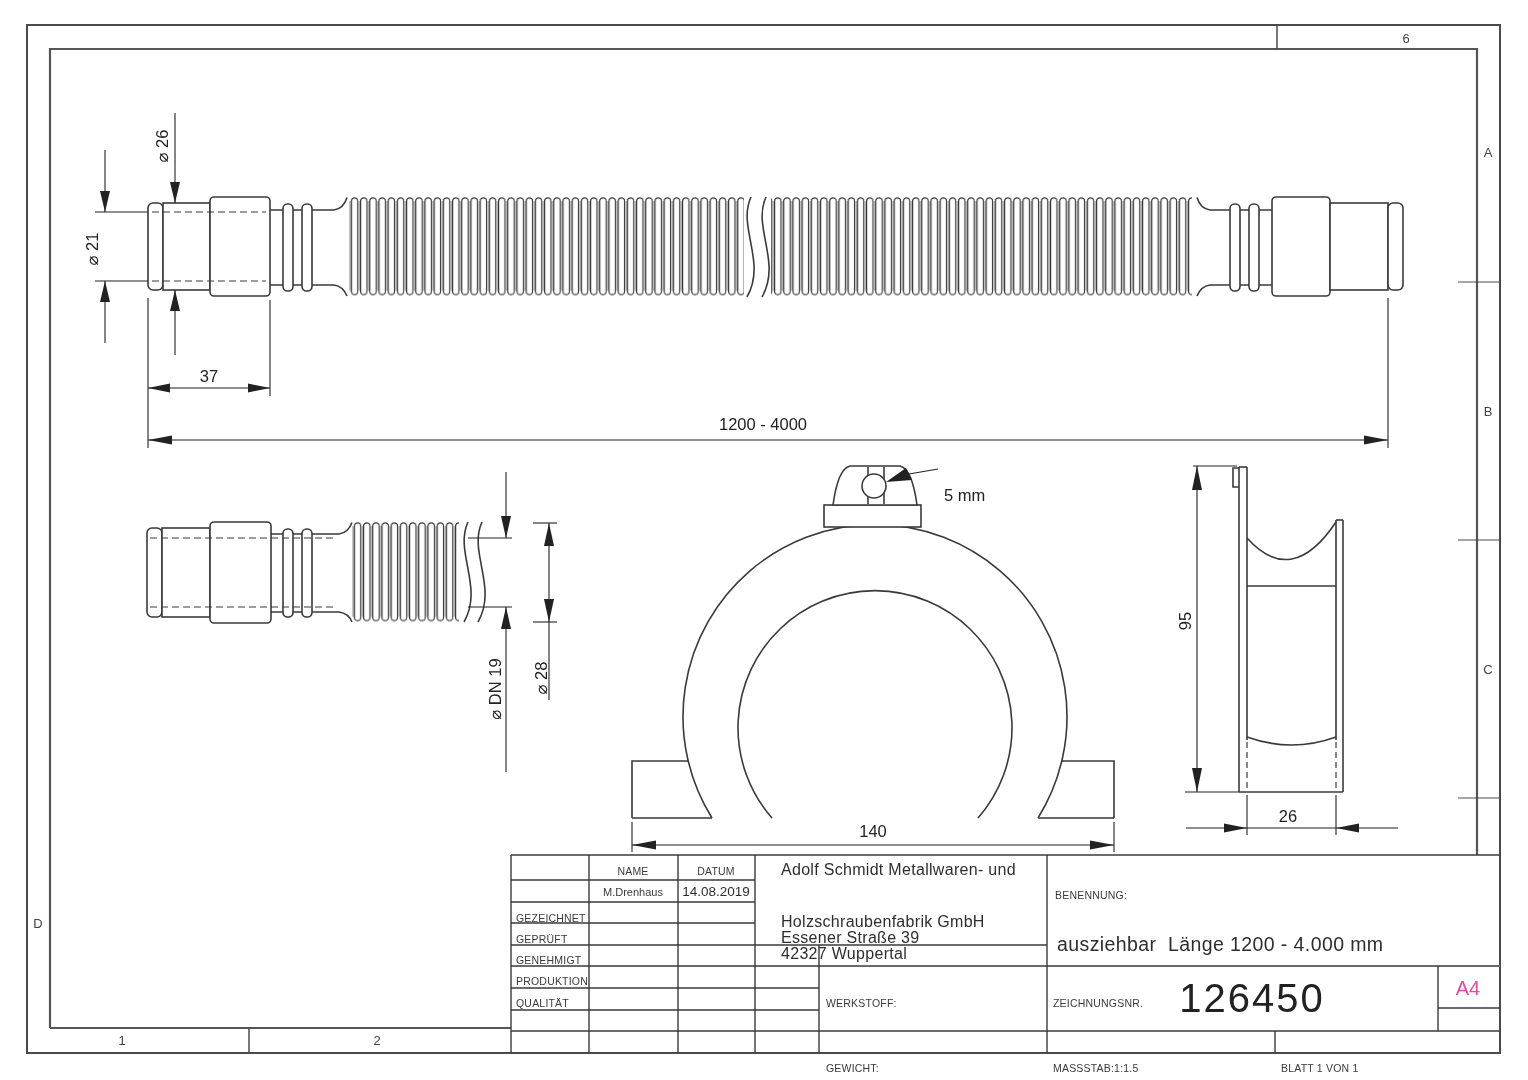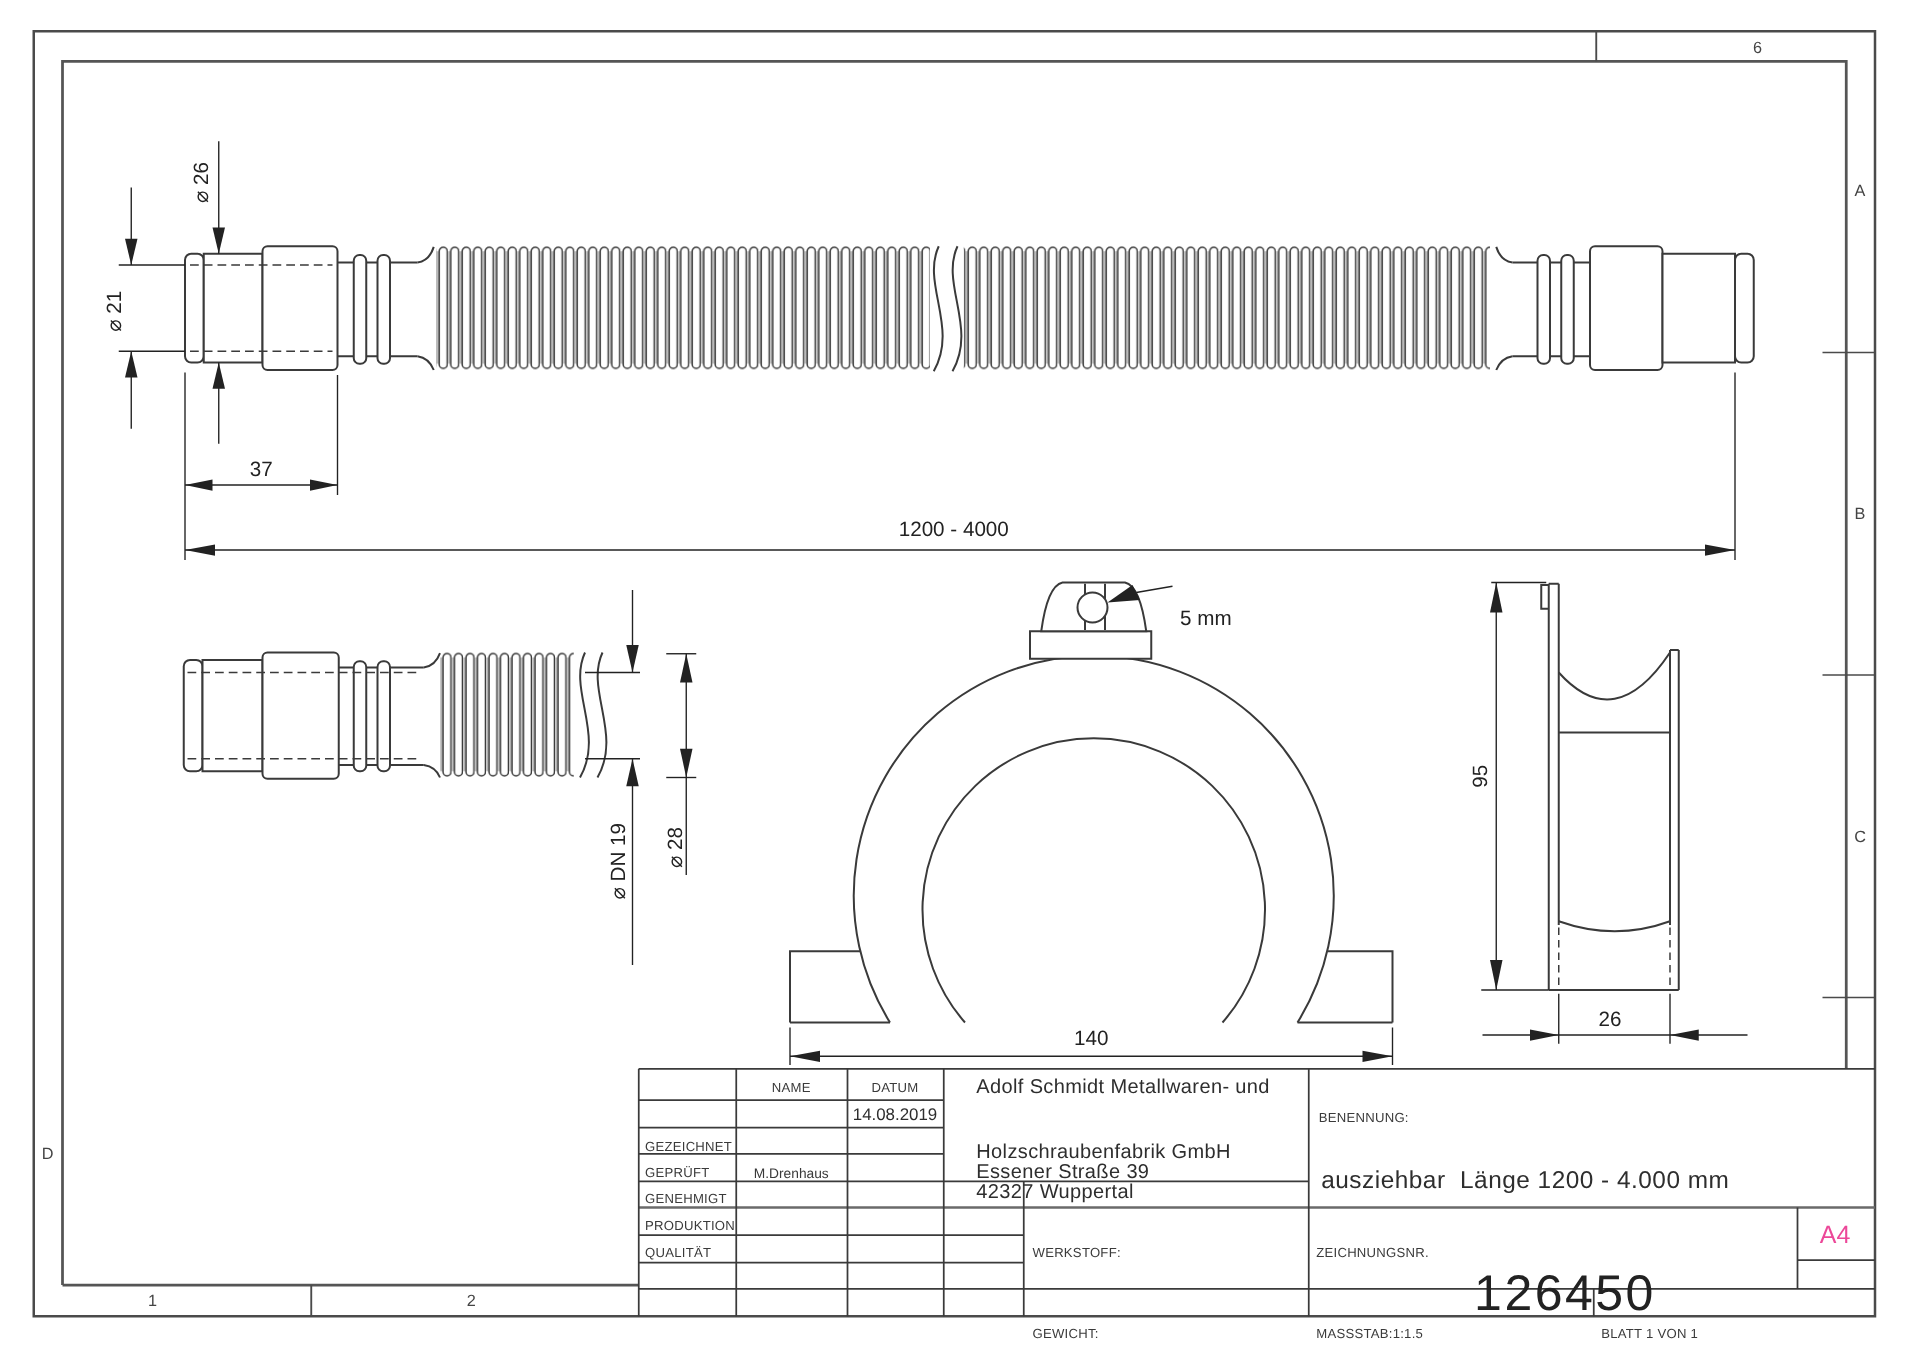--- a/index.html
+++ b/index.html
@@ -6,21 +6,21 @@
   .sheet{
     position:relative;width:1528px;height:1080px;background:#ffffff;overflow:hidden;
     font-family:"Liberation Sans","DejaVu Sans",sans-serif;color:#333;
   }
   svg.draw{position:absolute;left:0;top:0;width:1528px;height:1080px;}
   .lbl{position:absolute;transform:translate(-50%,-50%);font-size:16.5px;color:#222;white-space:pre;line-height:1;}
   .lbl.rot{transform:translate(-50%,-50%) rotate(-90deg);}
   .lbl.la{transform:translate(0,-50%);margin-top:26px;}
   .zone{font-size:13px;color:#444;}
   .s10{font-size:10.5px;letter-spacing:.2px;color:#3a3a3a;}
-  .s11{font-size:11px;color:#3a3a3a;margin-top:48px;}
+  .s11{font-size:11px;color:#3a3a3a;}
   .s13{font-size:13.5px;color:#2e2e2e;}
   .s16{font-size:16px;letter-spacing:.3px;color:#2e2e2e;}
   .s19{font-size:19.5px;letter-spacing:.4px;color:#2e2e2e;}
   .s40{font-size:40px;letter-spacing:2px;color:#222;}
   .s15{font-size:20px;color:#ec4899;}
 </style>
 </head>
 <body>
 
 <div class="sheet">
@@ -252,18 +252,18 @@
   <div class="lbl la s16" style="left:781px;top:912px">Essener Straße 39</div>
   <div class="lbl la s16" style="left:781px;top:928px">42327 Wuppertal</div>
 
   <div class="lbl la s10" style="left:826px;top:977px">WERKSTOFF:</div>
   <div class="lbl la s10" style="left:826px;top:1042px">GEWICHT:</div>
 
   <div class="lbl la s10" style="left:1055px;top:869px">BENENNUNG:</div>
   <div class="lbl la s19" style="left:1057px;top:919px">ausziehbar  Länge 1200 - 4.000 mm</div>
 
   <div class="lbl la s10" style="left:1053px;top:977px">ZEICHNUNGSNR.</div>
-  <div class="lbl s40" style="left:1252px;top:1035px">126450</div>
+  <div class="lbl s40" style="left:1252px;top:998px">126450</div>
   <div class="lbl s15" style="left:1468px;top:988px">A4</div>
   <div class="lbl la s10" style="left:1053px;top:1042px">MASSSTAB:1:1.5</div>
   <div class="lbl la s10" style="left:1281px;top:1042px">BLATT 1 VON 1</div>
 
 </div>
 
 </body></html>

